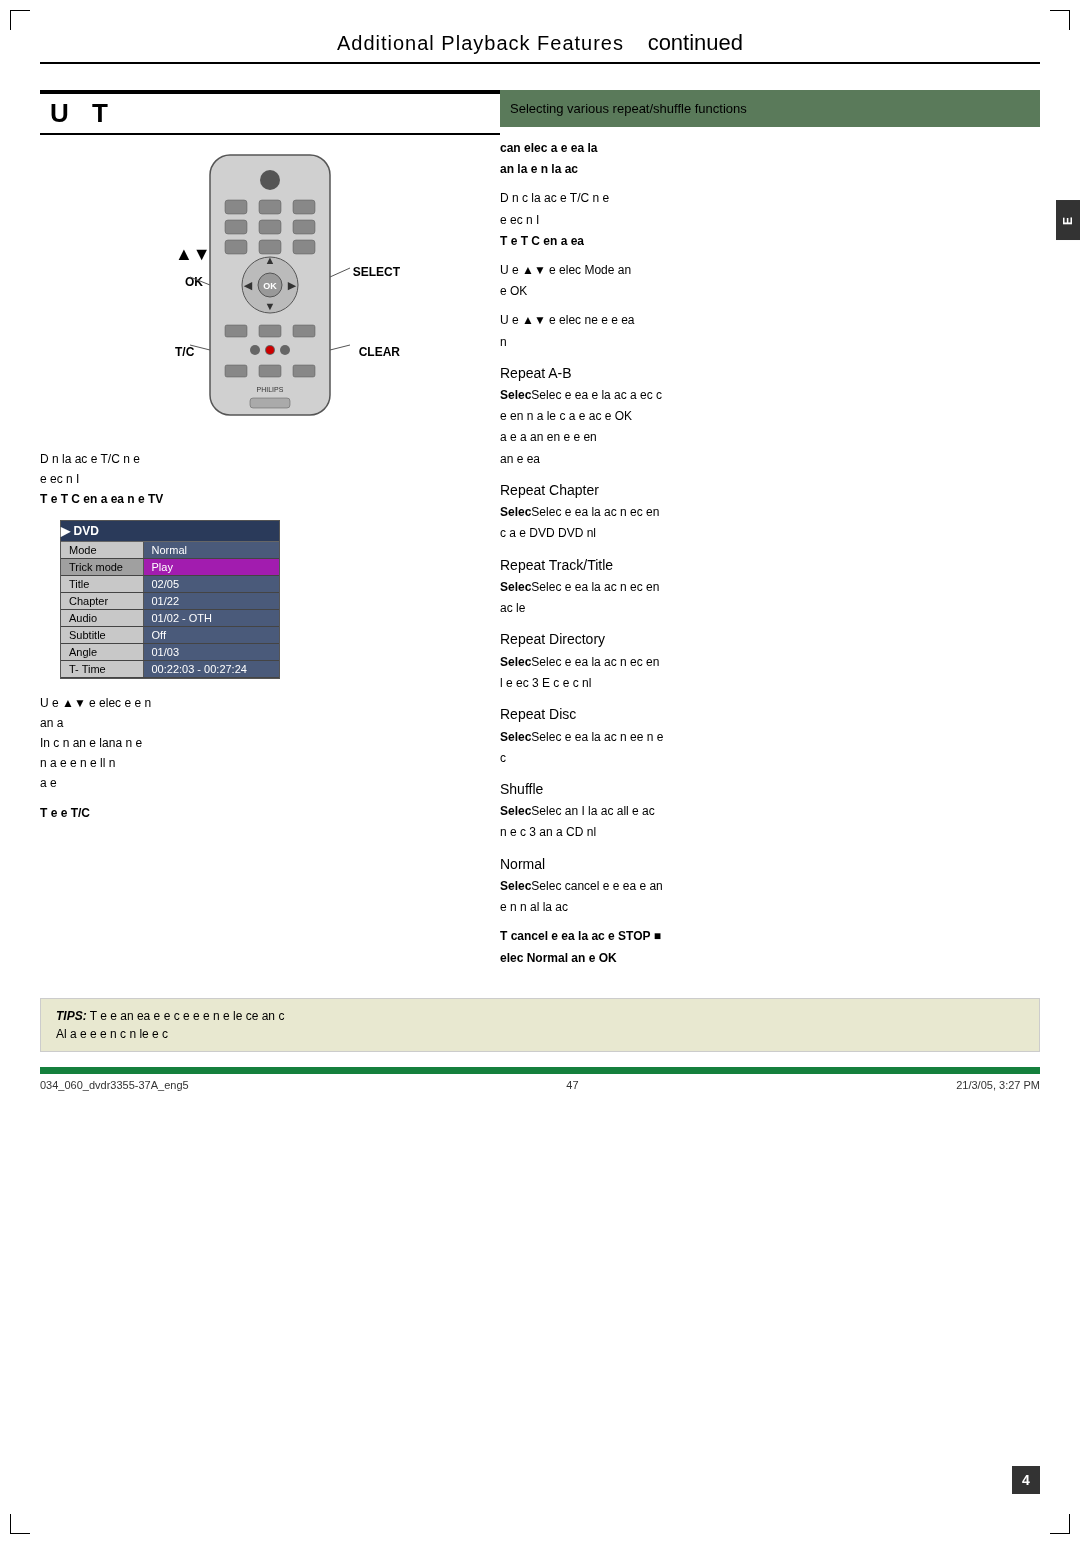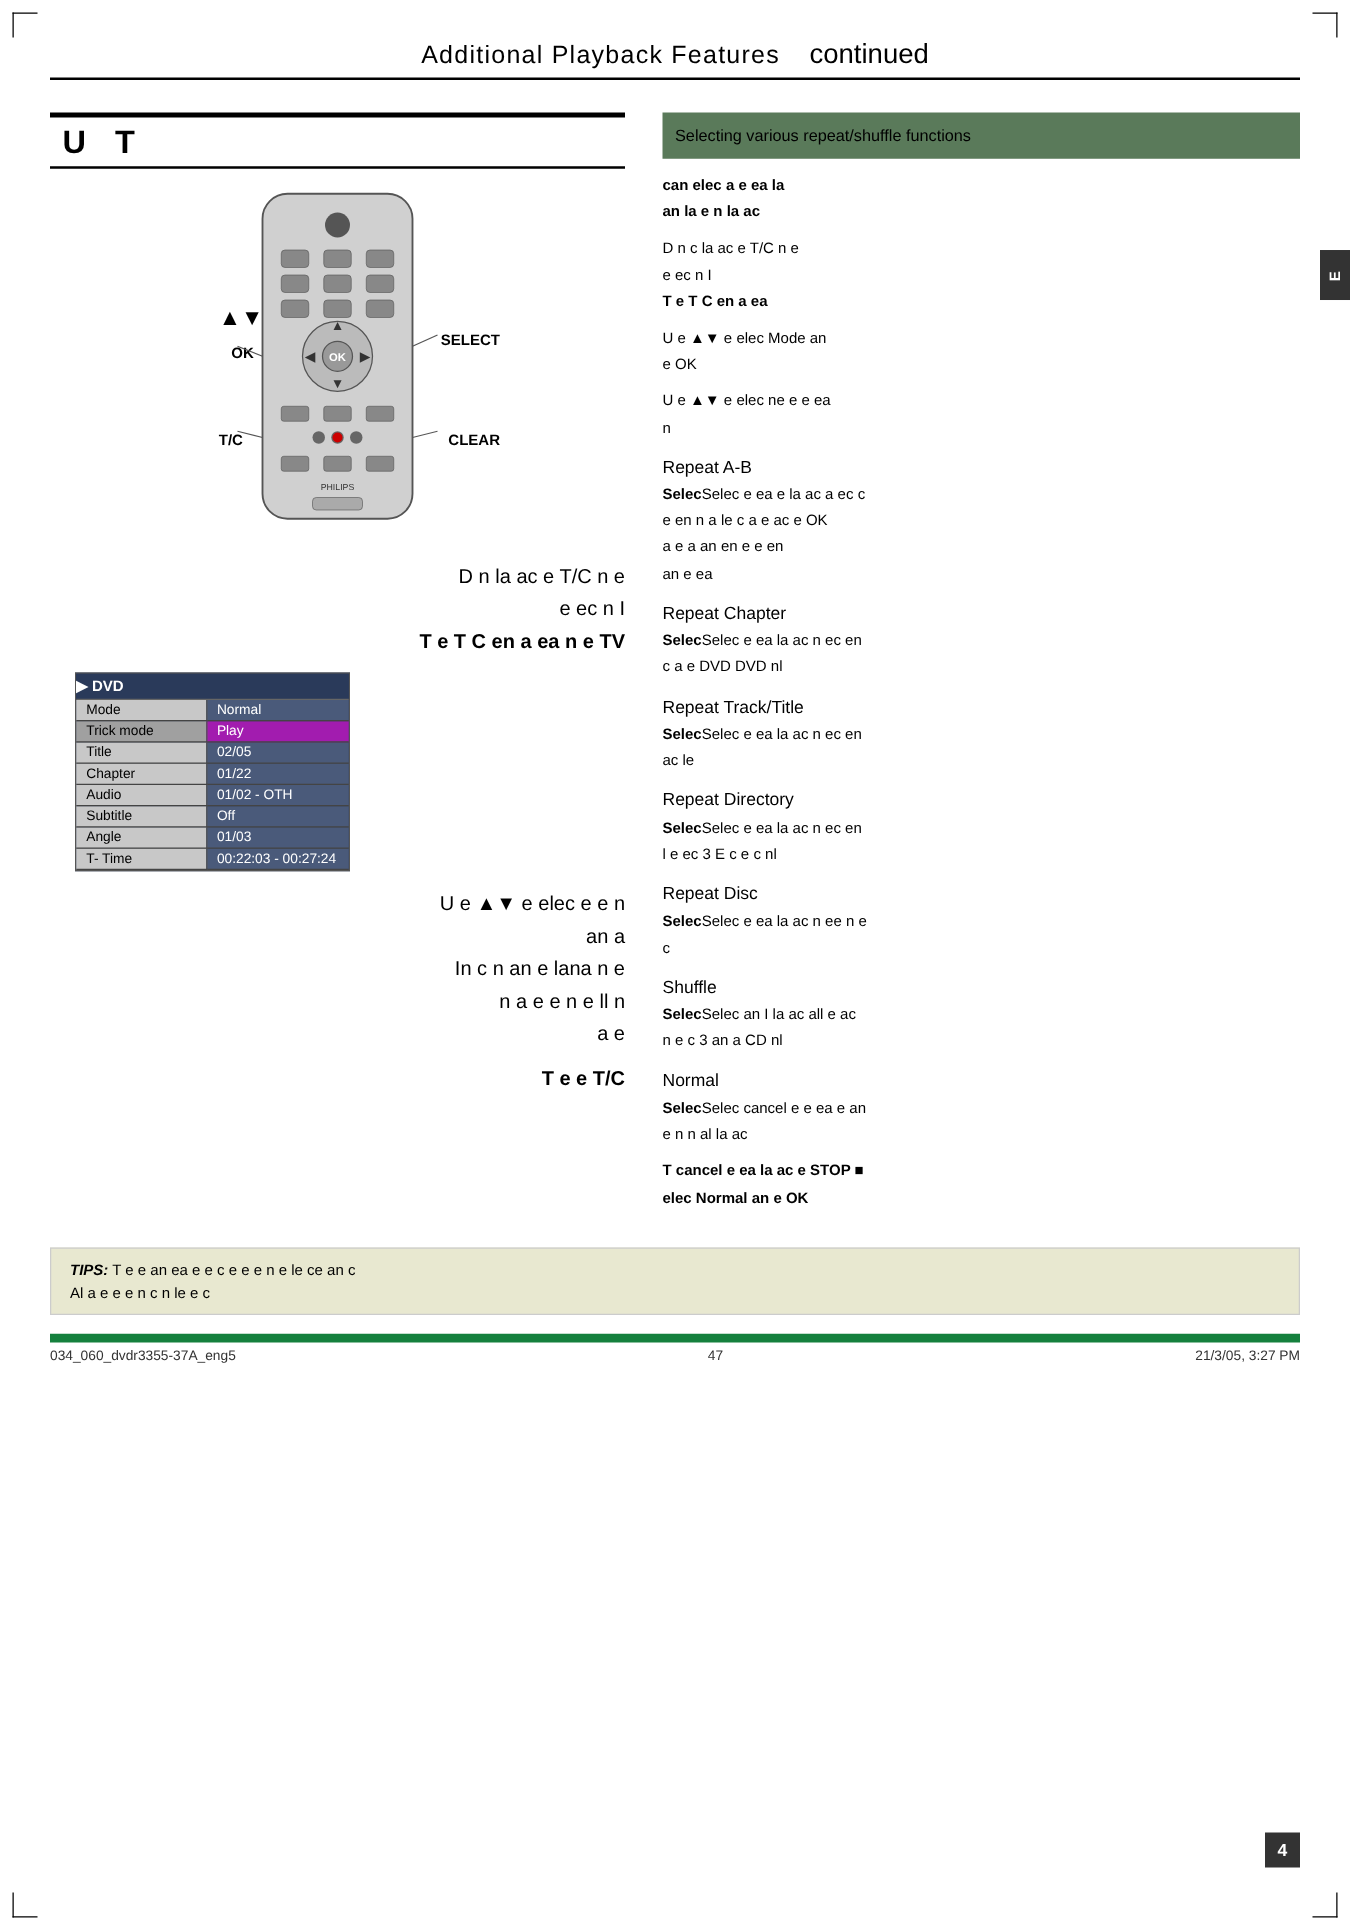--- a/index.html
+++ b/index.html
@@ -39,21 +39,20 @@
       margin-bottom: 18px;
     }
     .header-line {
       border-top: 2px solid #000;
       margin-top: 6px;
     }
 
     
     .two-col {
       display: flex;
-      gap: 30px;
       margin-top: 26px;
     }
 
     .left-col {
       width: 460px;
       flex-shrink: 0;
     }
     .right-col {
       flex: 1;
     }
@@ -66,24 +65,23 @@
       margin-bottom: 15px;
     }
     .section-title-text {
       font-size: 26px;
       font-weight: bold;
       letter-spacing: 8px;
     }
 
     
     .left-text-block {
-      font-size: 16px;
+      font-size: 12px;
       line-height: 1.5;
       margin-bottom: 12px;
-      text-align: right;
     }
     .left-text-block p {
       margin-bottom: 2px;
     }
     .bold { font-weight: bold; }
     .italic { font-style: italic; }
 
     
     .osd-table-container {
       margin: 10px 0 15px 20px;
@@ -108,21 +106,21 @@
       border-collapse: collapse;
       font-size: 11px;
     }
     .osd-table tr td {
       padding: 2px 8px;
       border-bottom: 1px solid #444;
     }
     .osd-table tr td:first-child {
       background: #c8c8c8;
       color: #000;
-      width: 104px;
+      width: 82px;
       border-right: 1px solid #555;
       font-size: 11px;
     }
     .osd-table tr td:last-child {
       background: #4a5a7a;
       color: #fff;
     }
     .osd-table tr.highlighted td:first-child {
       background: #a0a0a0;
     }

